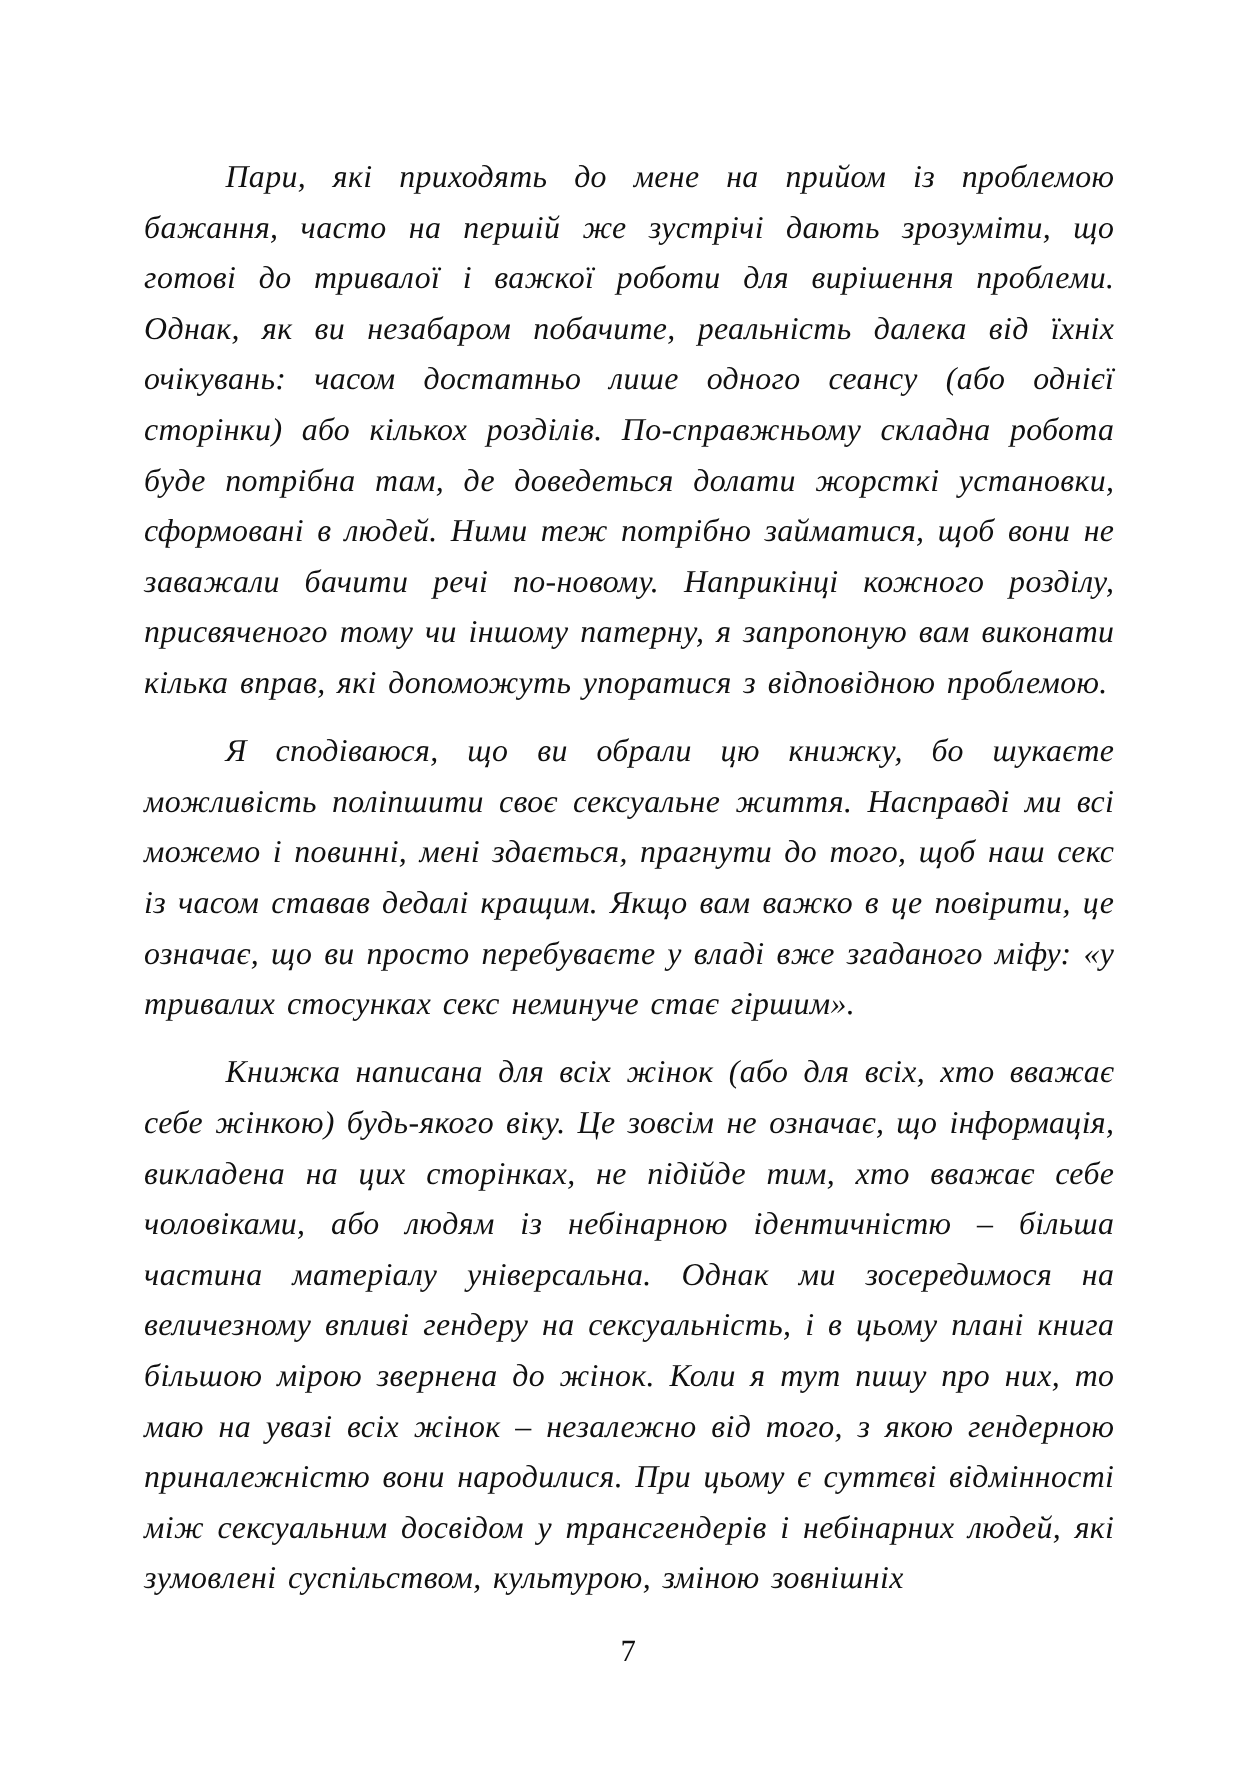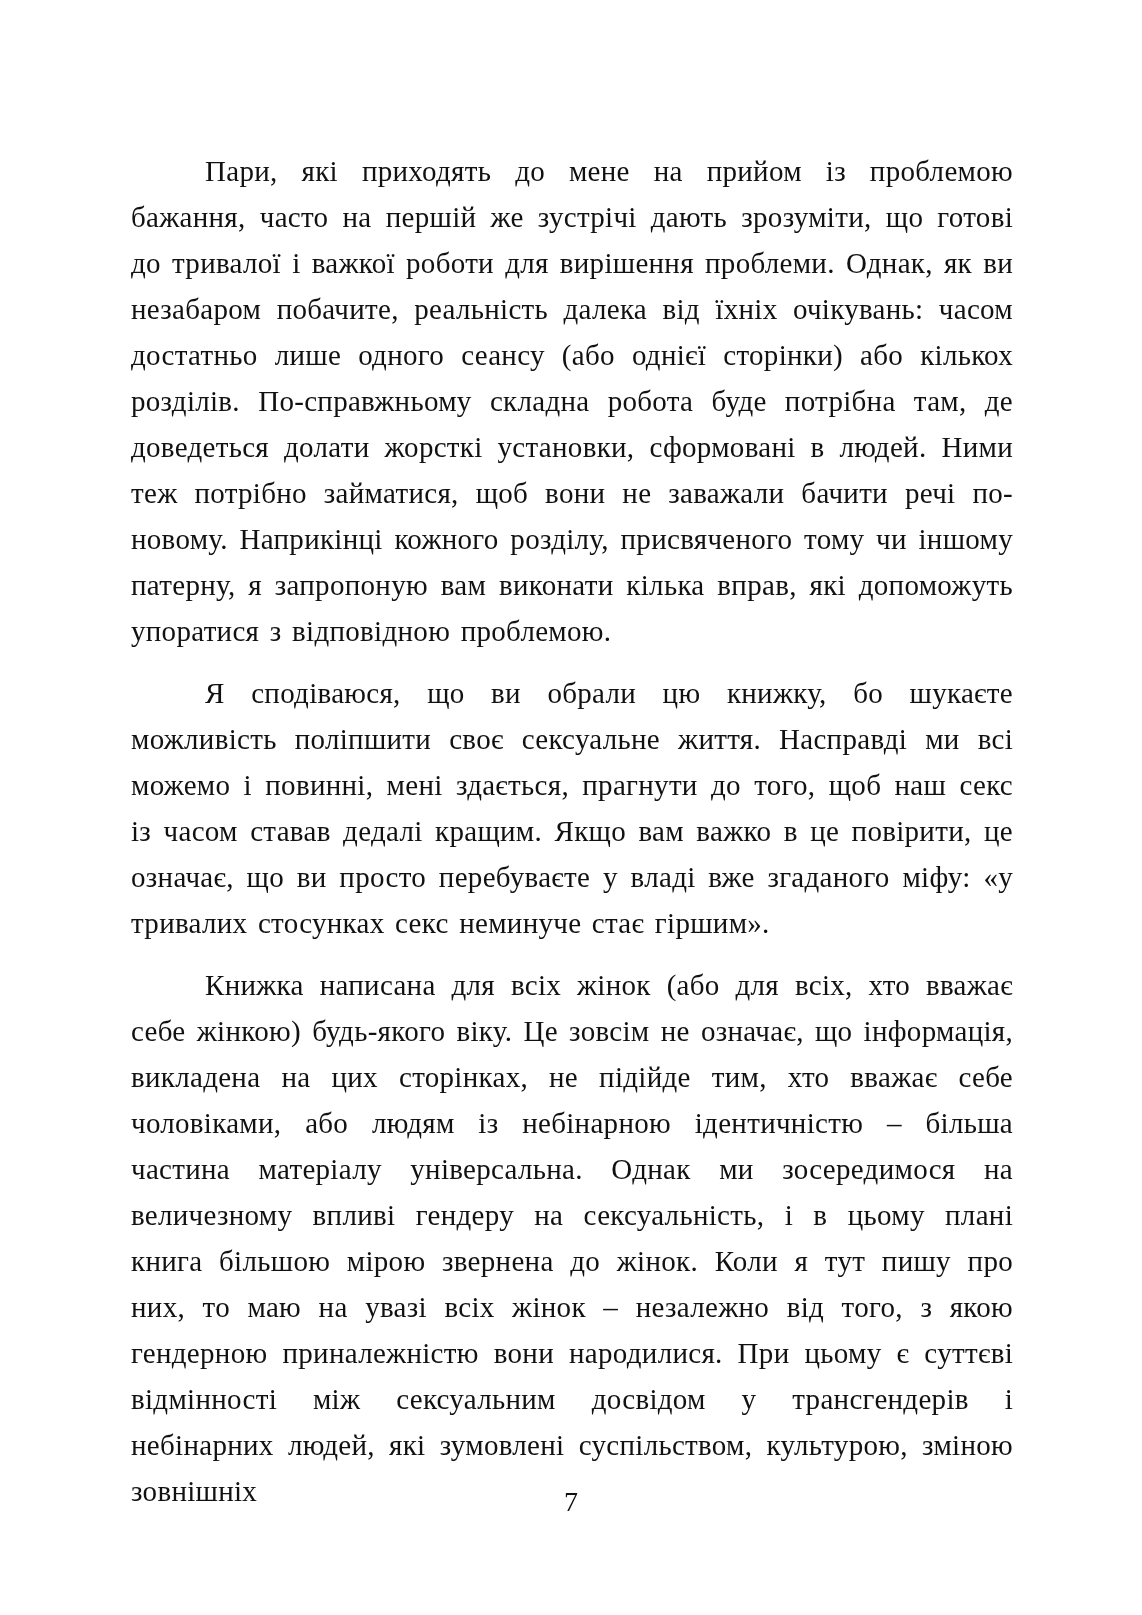--- a/index.html
+++ b/index.html
@@ -21,22 +21,23 @@
     left: 131px;
     top: 136px;
     width: 882px;
     font-size: 29px;
     line-height: 46px;
     text-align: justify;
     letter-spacing: 0.3px;
     word-spacing: 3px;
   }
   .text-block p {
-    margin: 12px 0 16px 0;
+    margin: 2px 0 16px 0;
     text-indent: 74px;
+    font-style: italic;
   }
   .page-number {
     position: absolute;
     left: 0;
     right: 0;
     top: 1486px;
     text-align: center;
     font-size: 28px;
     color: #111111;
   }

